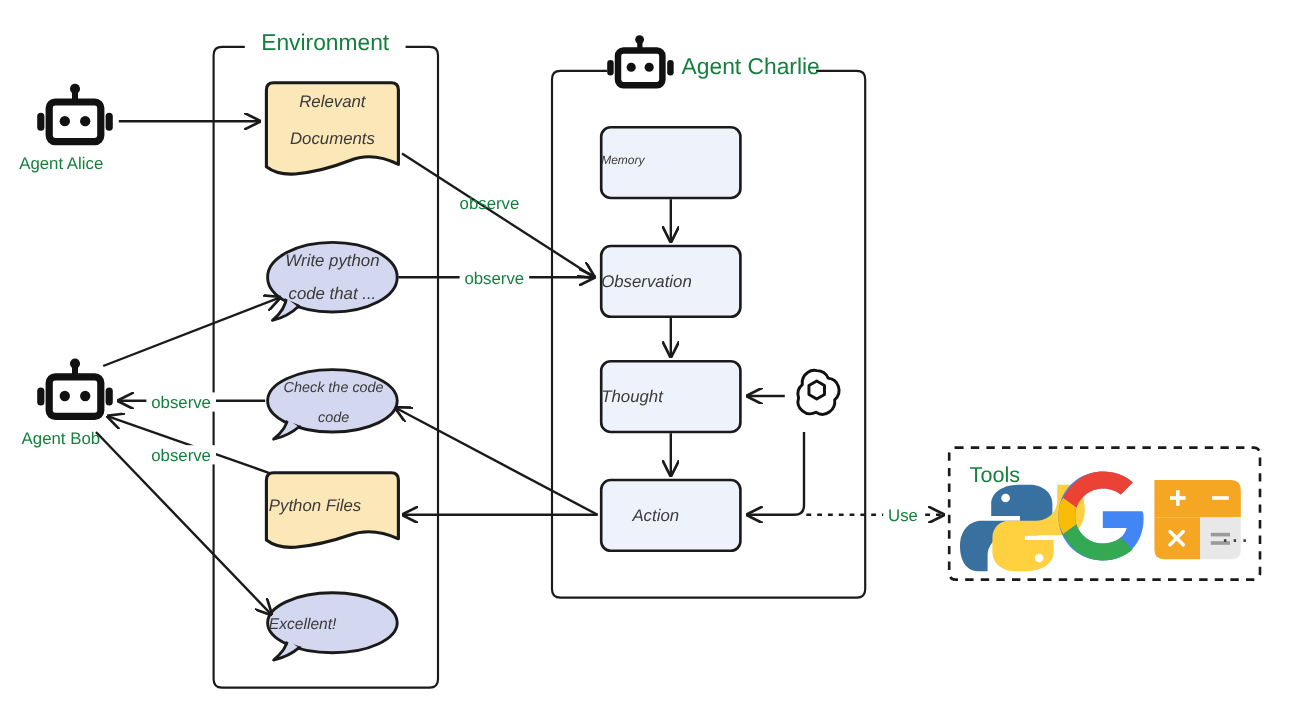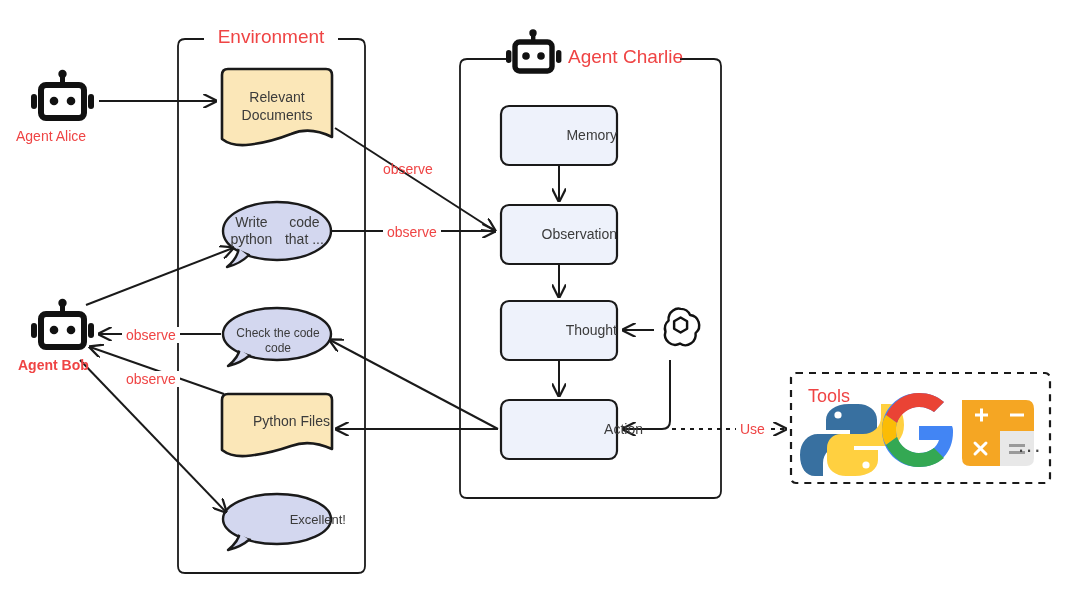--- a/index.html
+++ b/index.html
@@ -1,22 +1,22 @@
 <!DOCTYPE html>
 <html><head>
 <meta charset="utf-8">
 <style>
   html,body{margin:0;padding:0;background:#ffffff;}
   body{width:1080px;height:597px;position:relative;overflow:hidden;
        font-family:"Liberation Sans","DejaVu Sans",sans-serif;color:#3b3b3b;}
   #stage{position:absolute;left:0;top:0;width:1080px;height:597px;}
   svg.layer{position:absolute;left:0;top:0;width:1080px;height:597px;overflow:visible;}
-  .nodeText{position:absolute;display:flex;align-items:center;justify-content:flex-end;
-            text-align:center;line-height:1.25;pointer-events:none;}
-  .lbl{position:absolute;white-space:nowrap;color:#ef4444;}
+  .nodeText{position:absolute;display:flex;align-items:center;justify-content:space-between;
+            text-align:center;line-height:1.25;pointer-events:none;font-style:italic;}
+  .lbl{position:absolute;white-space:nowrap;color:#15803d;}
   .ellipsisDots{position:absolute;letter-spacing:2px;font-size:22px;color:#444;}
 </style>
 </head>
 <body>
 
 <div id="stage">
 
   <svg class="layer" viewBox="0 0 1080 597">
     <defs>
       <marker id="arrow" viewBox="0 0 10 10" refX="9" refY="5" markerWidth="7" markerHeight="7" orient="auto-start-reverse">
@@ -205,42 +205,42 @@
 
   <div class="lbl" style="left:204px;top:26px;width:134px;text-align:center;font-size:19px;">Environment</div>
 
   <div class="lbl" style="left:568px;top:46px;font-size:19px;">Agent Charlie</div>
 
   <div class="lbl" style="left:808px;top:386px;font-size:18px;">Tools</div>
 
   <div class="ellipsisDots" style="left:1018px;top:432px;">...</div>
 
   <div class="lbl" style="left:16px;top:128px;font-size:14px;">Agent Alice</div>
-  <div class="lbl" style="left:18px;top:357px;font-size:14px;font-weight:bold;">Agent Bob</div>
+  <div class="lbl" style="left:18px;top:357px;font-size:14px;">Agent Bob</div>
 
   <div class="nodeText" style="left:224px;top:76px;width:106px;height:48px;font-size:14px;flex-direction:column;">
     <span>Relevant</span>
     <span>Documents</span>
   </div>
 
-  <div class="nodeText" style="left:224px;top:209px;width:106px;height:44px;font-size:14px;flex-direction:row;">
+  <div class="nodeText" style="left:224px;top:209px;width:106px;height:44px;font-size:14px;flex-direction:column;">
     <span>Write python</span>
     <span>code that ...</span>
   </div>
 
   <div class="nodeText" style="left:224px;top:316px;width:108px;height:40px;font-size:12px;flex-direction:column;">
     <span>Check the code</span>
     <span>code</span>
   </div>
 
   <div class="nodeText" style="left:224px;top:412px;width:106px;height:20px;font-size:14px;">Python Files</div>
 
   <div class="nodeText" style="left:224px;top:510px;width:122px;height:20px;font-size:13px;">Excellent!</div>
 
-  <div class="nodeText" style="left:501px;top:106px;width:116px;height:59px;font-size:14px;">Memory</div>
+  <div class="nodeText" style="left:501px;top:106px;width:116px;height:59px;font-size:10px;">Memory</div>
   <div class="nodeText" style="left:501px;top:205px;width:116px;height:59px;font-size:14px;">Observation</div>
   <div class="nodeText" style="left:501px;top:301px;width:116px;height:59px;font-size:14px;">Thought</div>
   <div class="nodeText" style="left:501px;top:400px;width:116px;height:59px;font-size:14px;margin-left:26px;">Action</div>
 
   <div class="lbl" style="left:383px;top:161px;font-size:14px;">observe</div>
   <div class="lbl" style="left:383px;top:224px;font-size:14px;background:#fff;padding:0 4px;">observe</div>
   <div class="lbl" style="left:122px;top:327px;font-size:14px;background:#fff;padding:0 4px;">observe</div>
   <div class="lbl" style="left:122px;top:371px;font-size:14px;background:#fff;padding:0 4px;">observe</div>
   <div class="lbl" style="left:736px;top:421px;font-size:14px;background:#fff;padding:0 4px;">Use</div>
 

